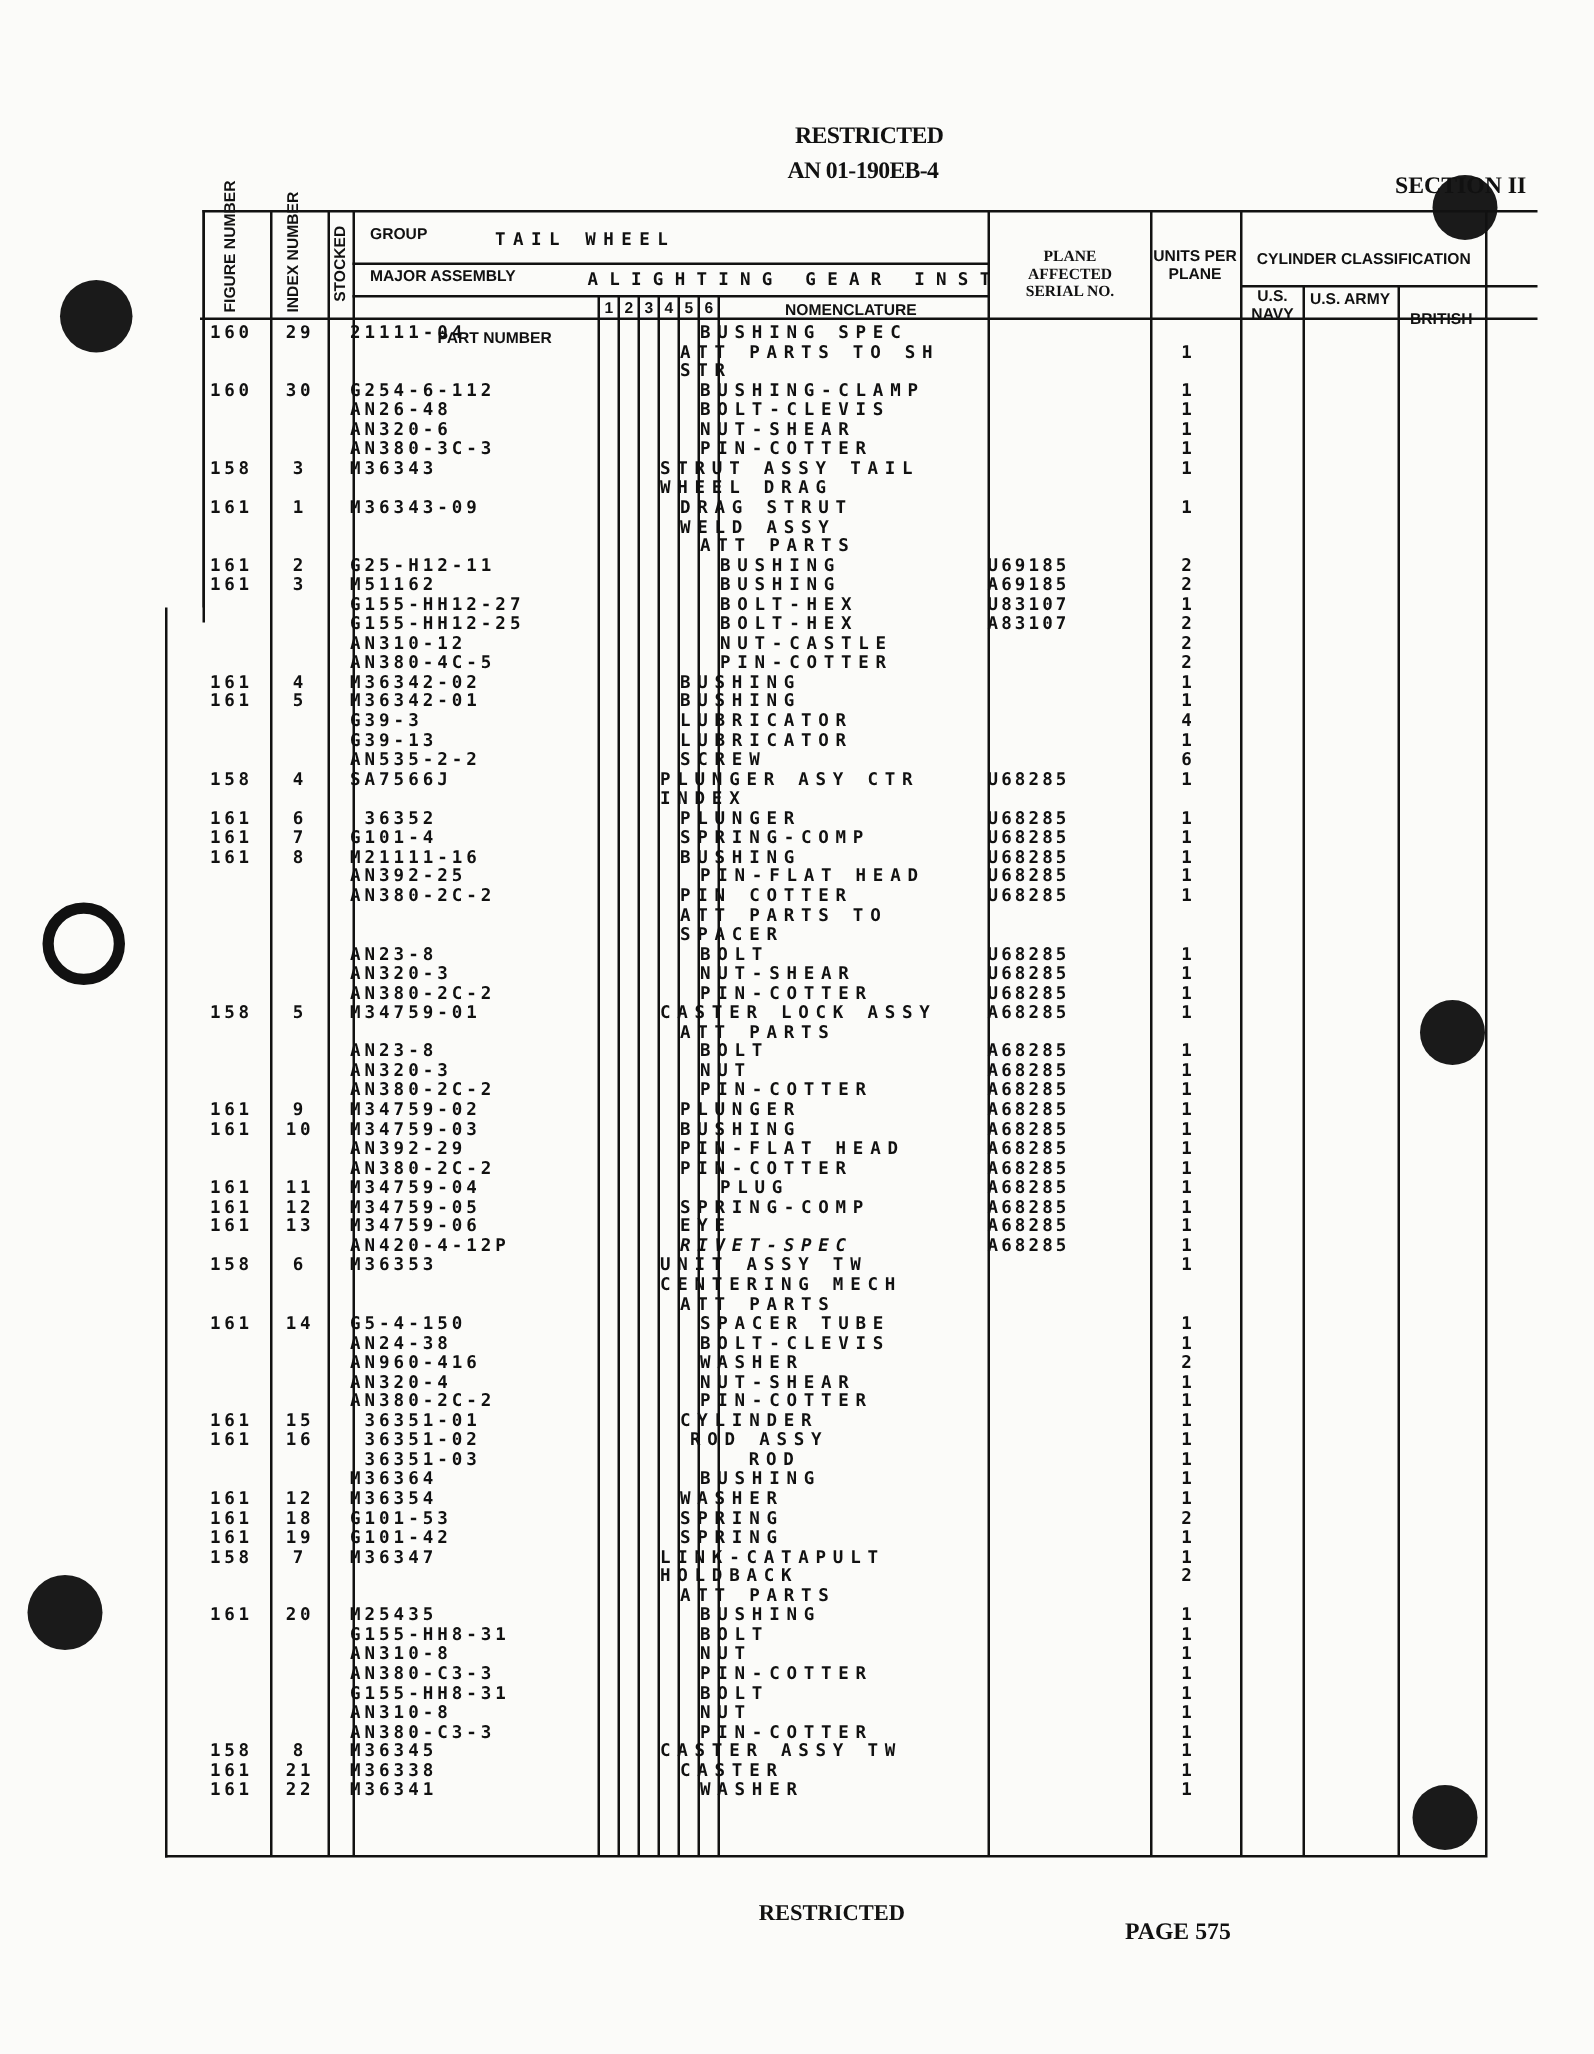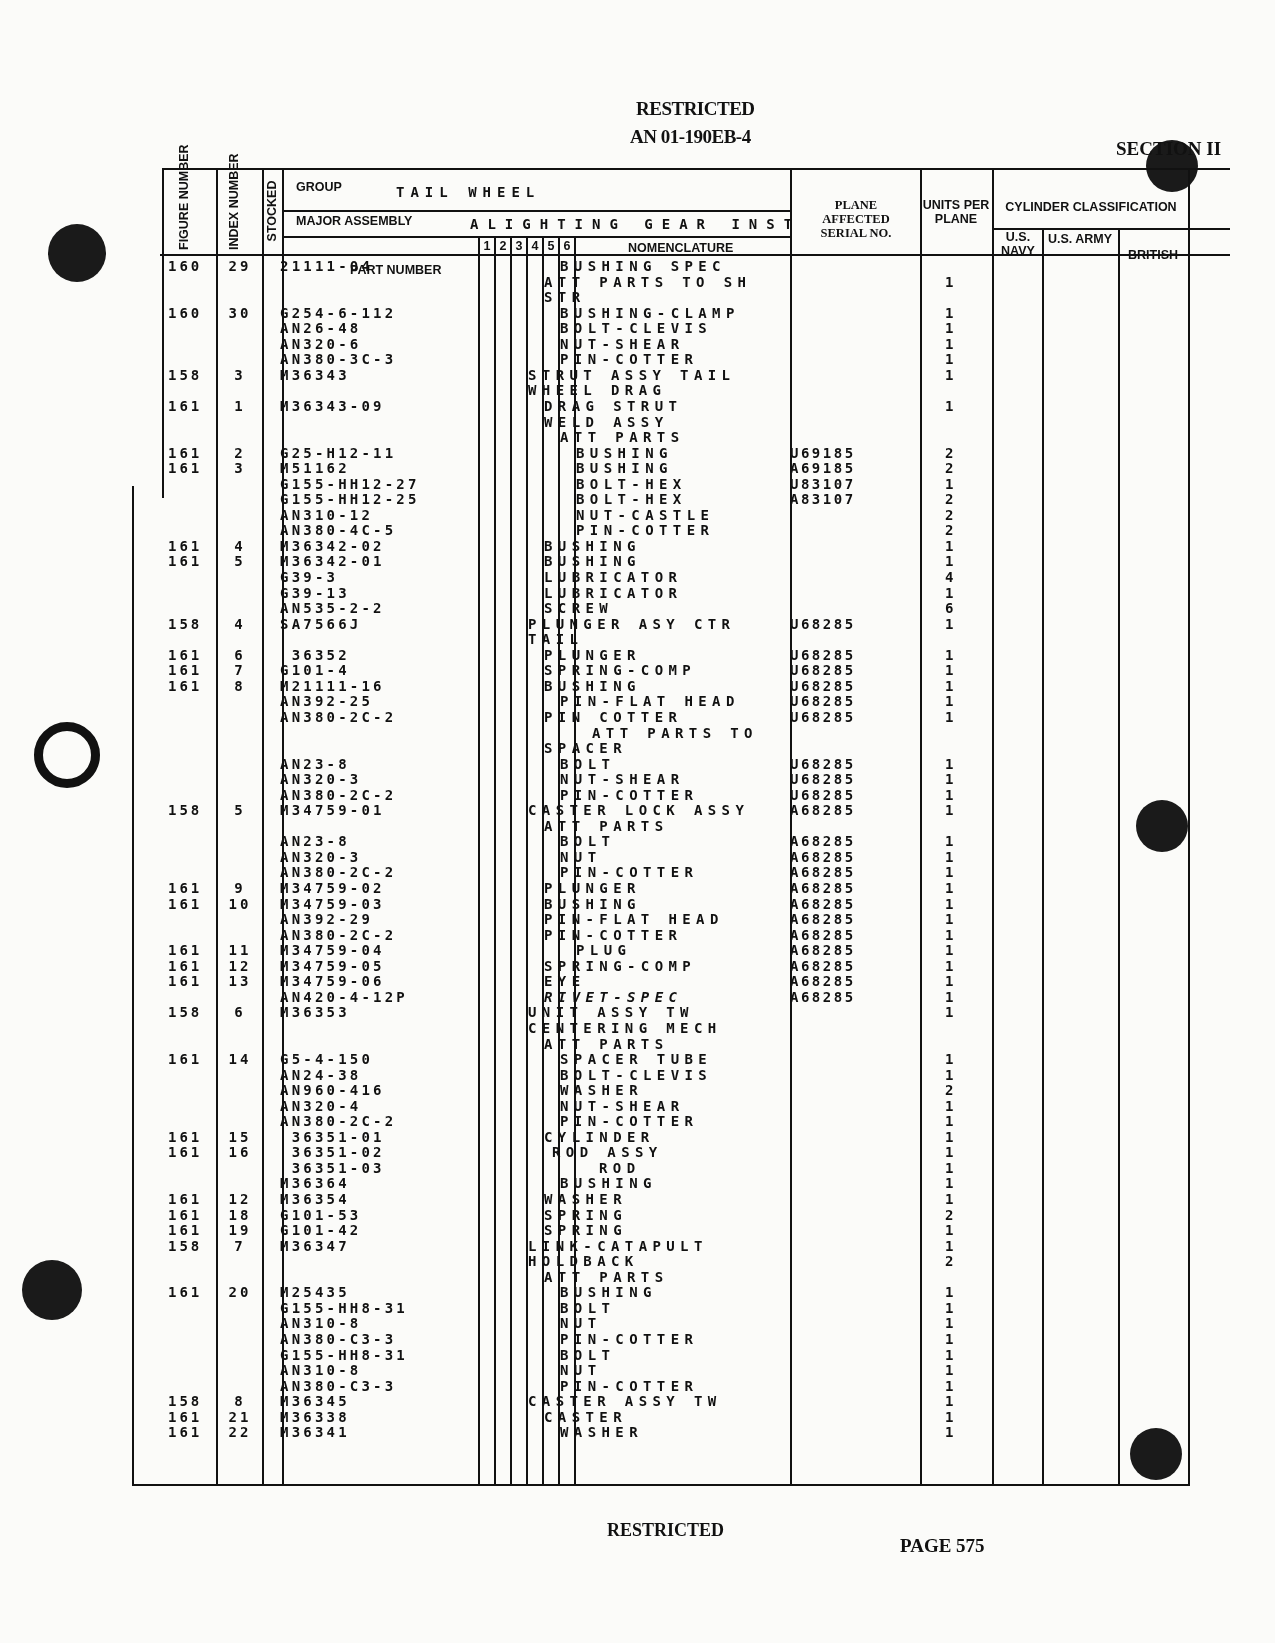--- a/index.html
+++ b/index.html
@@ -118,27 +118,27 @@
     <div class="row" style="top: 475.7px;"><span class="c-fig"></span><span class="c-idx"></span><span class="c-part">G155-HH12-27</span><span class="c-nom" style="left: 576px;">BOLT-HEX</span><span class="c-serial">U83107</span><span class="c-units">1</span></div>
     <div class="row" style="top: 491.25px;"><span class="c-fig"></span><span class="c-idx"></span><span class="c-part">G155-HH12-25</span><span class="c-nom" style="left: 576px;">BOLT-HEX</span><span class="c-serial">A83107</span><span class="c-units">2</span></div>
     <div class="row" style="top: 506.8px;"><span class="c-fig"></span><span class="c-idx"></span><span class="c-part">AN310-12</span><span class="c-nom" style="left: 576px;">NUT-CASTLE</span><span class="c-serial"></span><span class="c-units">2</span></div>
     <div class="row" style="top: 522.35px;"><span class="c-fig"></span><span class="c-idx"></span><span class="c-part">AN380-4C-5</span><span class="c-nom" style="left: 576px;">PIN-COTTER</span><span class="c-serial"></span><span class="c-units">2</span></div>
     <div class="row" style="top: 537.9px;"><span class="c-fig">161</span><span class="c-idx">4</span><span class="c-part">M36342-02</span><span class="c-nom" style="left: 544px;">BUSHING</span><span class="c-serial"></span><span class="c-units">1</span></div>
     <div class="row" style="top: 553.45px;"><span class="c-fig">161</span><span class="c-idx">5</span><span class="c-part">M36342-01</span><span class="c-nom" style="left: 544px;">BUSHING</span><span class="c-serial"></span><span class="c-units">1</span></div>
     <div class="row" style="top: 569px;"><span class="c-fig"></span><span class="c-idx"></span><span class="c-part">G39-3</span><span class="c-nom" style="left: 544px;">LUBRICATOR</span><span class="c-serial"></span><span class="c-units">4</span></div>
     <div class="row" style="top: 584.55px;"><span class="c-fig"></span><span class="c-idx"></span><span class="c-part">G39-13</span><span class="c-nom" style="left: 544px;">LUBRICATOR</span><span class="c-serial"></span><span class="c-units">1</span></div>
     <div class="row" style="top: 600.1px;"><span class="c-fig"></span><span class="c-idx"></span><span class="c-part">AN535-2-2</span><span class="c-nom" style="left: 544px;">SCREW</span><span class="c-serial"></span><span class="c-units">6</span></div>
     <div class="row" style="top: 615.65px;"><span class="c-fig">158</span><span class="c-idx">4</span><span class="c-part">SA7566J</span><span class="c-nom" style="left: 528px;">PLUNGER ASY CTR</span><span class="c-serial">U68285</span><span class="c-units">1</span></div>
-    <div class="row" style="top: 631.2px;"><span class="c-fig"></span><span class="c-idx"></span><span class="c-part"></span><span class="c-nom" style="left: 528px;">TAIL</span><span class="c-serial"></span><span class="c-units"></span></div>
+    <div class="row" style="top: 631.2px;"><span class="c-fig"></span><span class="c-idx"></span><span class="c-part"></span><span class="c-nom" style="left: 528px;">INDEX</span><span class="c-serial"></span><span class="c-units"></span></div>
     <div class="row" style="top: 646.75px;"><span class="c-fig">161</span><span class="c-idx">6</span><span class="c-part"> 36352</span><span class="c-nom" style="left: 544px;">PLUNGER</span><span class="c-serial">U68285</span><span class="c-units">1</span></div>
     <div class="row" style="top: 662.3px;"><span class="c-fig">161</span><span class="c-idx">7</span><span class="c-part">G101-4</span><span class="c-nom" style="left: 544px;">SPRING-COMP</span><span class="c-serial">U68285</span><span class="c-units">1</span></div>
     <div class="row" style="top: 677.85px;"><span class="c-fig">161</span><span class="c-idx">8</span><span class="c-part">M21111-16</span><span class="c-nom" style="left: 544px;">BUSHING</span><span class="c-serial">U68285</span><span class="c-units">1</span></div>
     <div class="row" style="top: 693.4px;"><span class="c-fig"></span><span class="c-idx"></span><span class="c-part">AN392-25</span><span class="c-nom" style="left: 560px;">PIN-FLAT HEAD</span><span class="c-serial">U68285</span><span class="c-units">1</span></div>
     <div class="row" style="top: 708.95px;"><span class="c-fig"></span><span class="c-idx"></span><span class="c-part">AN380-2C-2</span><span class="c-nom" style="left: 544px;">PIN COTTER</span><span class="c-serial">U68285</span><span class="c-units">1</span></div>
-    <div class="row" style="top: 724.5px;"><span class="c-fig"></span><span class="c-idx"></span><span class="c-part"></span><span class="c-nom" style="left: 576px; padding-left: 16px;">ATT PARTS TO</span><span class="c-serial"></span><span class="c-units"></span></div>
+    <div class="row" style="top: 724.5px;"><span class="c-fig"></span><span class="c-idx"></span><span class="c-part"></span><span class="c-nom" style="left: 544px;">ATT PARTS TO</span><span class="c-serial"></span><span class="c-units"></span></div>
     <div class="row" style="top: 740.05px;"><span class="c-fig"></span><span class="c-idx"></span><span class="c-part"></span><span class="c-nom" style="left: 544px;">SPACER</span><span class="c-serial"></span><span class="c-units"></span></div>
     <div class="row" style="top: 755.6px;"><span class="c-fig"></span><span class="c-idx"></span><span class="c-part">AN23-8</span><span class="c-nom" style="left: 560px;">BOLT</span><span class="c-serial">U68285</span><span class="c-units">1</span></div>
     <div class="row" style="top: 771.15px;"><span class="c-fig"></span><span class="c-idx"></span><span class="c-part">AN320-3</span><span class="c-nom" style="left: 560px;">NUT-SHEAR</span><span class="c-serial">U68285</span><span class="c-units">1</span></div>
     <div class="row" style="top: 786.7px;"><span class="c-fig"></span><span class="c-idx"></span><span class="c-part">AN380-2C-2</span><span class="c-nom" style="left: 560px;">PIN-COTTER</span><span class="c-serial">U68285</span><span class="c-units">1</span></div>
     <div class="row" style="top: 802.25px;"><span class="c-fig">158</span><span class="c-idx">5</span><span class="c-part">M34759-01</span><span class="c-nom" style="left: 528px;">CASTER LOCK ASSY</span><span class="c-serial">A68285</span><span class="c-units">1</span></div>
     <div class="row" style="top: 817.8px;"><span class="c-fig"></span><span class="c-idx"></span><span class="c-part"></span><span class="c-nom" style="left: 544px;">ATT PARTS</span><span class="c-serial"></span><span class="c-units"></span></div>
     <div class="row" style="top: 833.35px;"><span class="c-fig"></span><span class="c-idx"></span><span class="c-part">AN23-8</span><span class="c-nom" style="left: 560px;">BOLT</span><span class="c-serial">A68285</span><span class="c-units">1</span></div>
     <div class="row" style="top: 848.9px;"><span class="c-fig"></span><span class="c-idx"></span><span class="c-part">AN320-3</span><span class="c-nom" style="left: 560px;">NUT</span><span class="c-serial">A68285</span><span class="c-units">1</span></div>
     <div class="row" style="top: 864.45px;"><span class="c-fig"></span><span class="c-idx"></span><span class="c-part">AN380-2C-2</span><span class="c-nom" style="left: 560px;">PIN-COTTER</span><span class="c-serial">A68285</span><span class="c-units">1</span></div>
     <div class="row" style="top: 880px;"><span class="c-fig">161</span><span class="c-idx">9</span><span class="c-part">M34759-02</span><span class="c-nom" style="left: 544px;">PLUNGER</span><span class="c-serial">A68285</span><span class="c-units">1</span></div>

